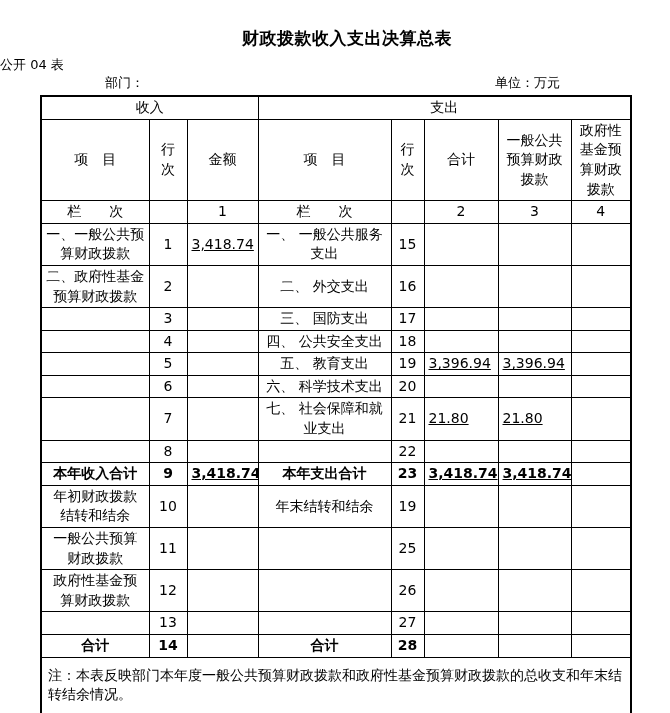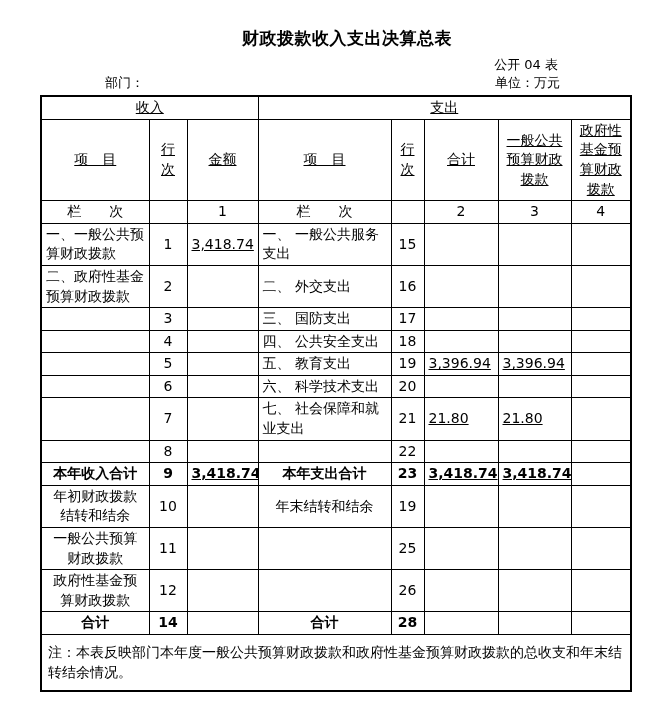--- a/index.html
+++ b/index.html
@@ -16,24 +16,22 @@
   .title {
     margin-top: 27px;
     text-align: center;
     font-size: 17px;
     font-weight: bold;
     letter-spacing: 0.5px;
     margin-left: 24px;
   }
   .meta-line-1 {
     margin-top: 5px;
-    text-align: right;
     padding-right: 112px;
     font-size: 13px;
-    margin-left: 26px;
   }
   .meta-line-2 {
     display: flex;
     justify-content: space-between;
     padding: 0 110px 3px 105px;
     font-size: 13px;
     text-align: right;
   }
   table.summary {
     margin-left: 40px;
@@ -42,24 +40,24 @@
     border: 2px solid #000;
     table-layout: fixed;
   }
   th, td {
     border: 1px solid #000;
     padding: 1px 4px;
     font-weight: normal;
     vertical-align: middle;
     overflow: hidden;
   }
-  th { text-align: center; white-space: pre-line; text-decoration: underline; }
+  th { text-align: center; white-space: pre-line; }
   tr.group-row th { height: 22px; }
   td { height: 21px; white-space: pre-line; }
-  td.item.left  { text-align: left; margin-left: 45px; }
+  td.item.left  { text-align: center; margin-left: 45px; }
   td.item.center{ text-align: center; }
   td.lineno     { text-align: center; }
   td.num        { padding-right: 7px; text-decoration: underline; }
   tr.bold td    { font-weight: bold; }
   td.note {
     text-align: left;
     padding: 8px 6px;
     height: 42px;
     vertical-align: top;
   }
@@ -238,20 +236,30 @@
         <td class="item center">政府性基金预
 算财政拨款</td>
         <td class="lineno">12</td>
         <td class="num"></td>
         <td class="item center"></td>
         <td class="lineno">26</td>
         <td class="num"></td>
         <td class="num"></td>
         <td class="num"></td>
       </tr>
+      <tr>
+        <td class="item left"></td>
+        <td class="lineno">13</td>
+        <td class="num"></td>
+        <td class="item left"></td>
+        <td class="lineno">27</td>
+        <td class="num"></td>
+        <td class="num"></td>
+        <td class="num"></td>
+      </tr>
       <tr class="bold">
         <td class="item center">合计</td>
         <td class="lineno">14</td>
         <td class="num"></td>
         <td class="item center">合计</td>
         <td class="lineno">28</td>
         <td class="num"></td>
         <td class="num"></td>
         <td class="num"></td>
       </tr>

